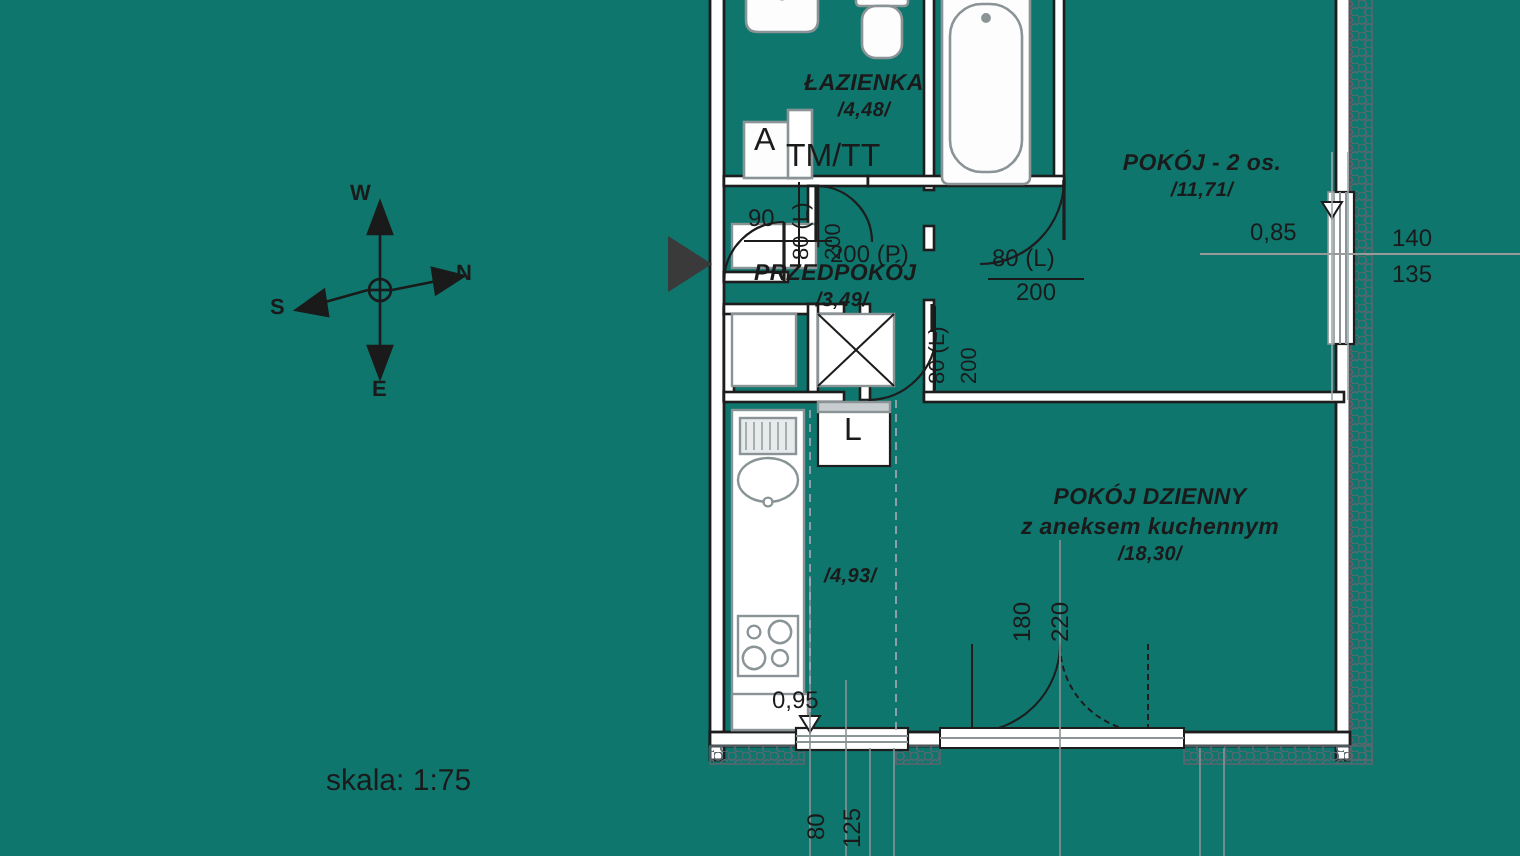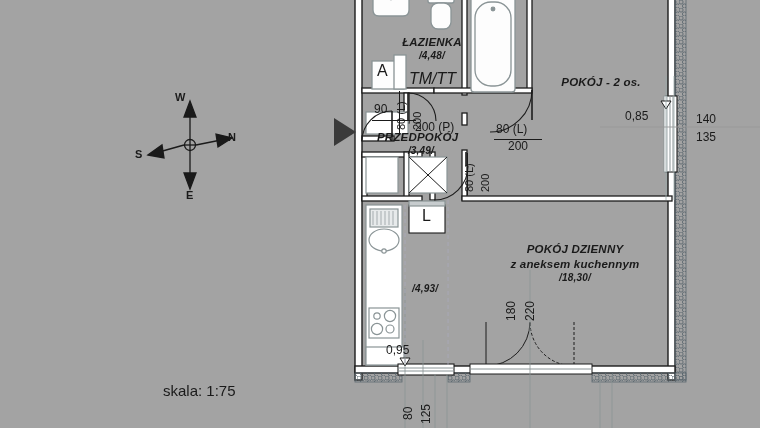--- a/index.html
+++ b/index.html
@@ -1,18 +1,18 @@
 <!DOCTYPE html>
 <html><head>
 <meta charset="utf-8">
 <style>
   html,body{margin:0;padding:0;background:#ffffff;}
   body{width:760px;height:428px;overflow:hidden;
        font-family:"Liberation Sans","DejaVu Sans",sans-serif;color:#1a1a1a;}
-  #stage{position:relative;width:760px;height:428px;background:#a3a3a3;}
+  #stage{position:relative;width:760px;height:428px;background:#0f766e;}
   #plan-svg{position:absolute;left:0;top:0;}
   .txt{position:absolute;white-space:nowrap;line-height:1.05;}
   .room-name{font-style:italic;font-weight:700;font-size:11.5px;letter-spacing:.2px;}
   .room-area{font-style:italic;font-weight:700;font-size:10px;letter-spacing:.2px;}
   .dim{font-size:12px;font-weight:400;}
   .dim-sm{font-size:11px;font-weight:400;}
   .tag-big{font-size:16px;font-weight:400;}
   .compass-lbl{font-size:11px;font-weight:700;}
   .scale-lbl{font-size:15px;font-weight:400;}
   .vert{transform:rotate(-90deg);transform-origin:left top;}
@@ -204,30 +204,31 @@
     </g>
   </svg>
 
   <div class="txt room-name ctr" style="left:390px;top:36px;width:84px;">ŁAZIENKA</div>
   <div class="txt room-area ctr" style="left:390px;top:51px;width:84px;">/4,48/</div>
 
   <div class="txt room-name" style="left:377px;top:131px;">PRZEDPOKÓJ</div>
   <div class="txt room-area ctr" style="left:377px;top:146px;width:88px;">/3,49/</div>
 
   <div class="txt room-name ctr" style="left:542px;top:76px;width:118px;">POKÓJ - 2 os.</div>
+  <div class="txt room-area ctr" style="left:542px;top:91px;width:118px;">/11,71/</div>
 
   <div class="txt room-name ctr" style="left:495px;top:258px;width:160px;">z aneksem kuchennym</div>
   <div class="txt room-name ctr" style="left:495px;top:243px;width:160px;">POKÓJ DZIENNY</div>
   <div class="txt room-area ctr" style="left:495px;top:273px;width:160px;">/18,30/</div>
 
   <div class="txt room-area" style="left:412px;top:284px;">/4,93/</div>
 
   <div class="txt tag-big" style="left:377px;top:63px;">A</div>
 
-  <div class="txt tag-big" style="left:409px;top:71px;font-style:italic;">TM/TT</div>
+  <div class="txt tag-big" style="left:393px;top:71px;">TM/TT</div>
 
   <div class="txt tag-big" style="left:422px;top:208px;">L</div>
 
   <div class="txt dim" style="left:374px;top:103px;">90</div>
   <div style="position:absolute;left:372px;top:120px;width:44px;height:1px;background:#1a1a1a;"></div>
   <div class="txt dim" style="left:372px;top:121px;margin-left:43px;">200 (P)</div>
 
   <div class="txt dim-sm vert" style="left:396px;top:130px;">80 (L)</div>
   <div style="position:absolute;left:399px;top:91px;width:1px;height:42px;background:#1a1a1a;"></div>
   <div class="txt dim-sm vert" style="left:412px;top:130px;">200</div>

